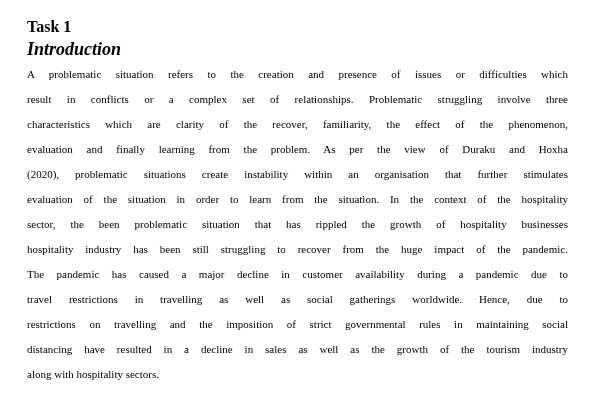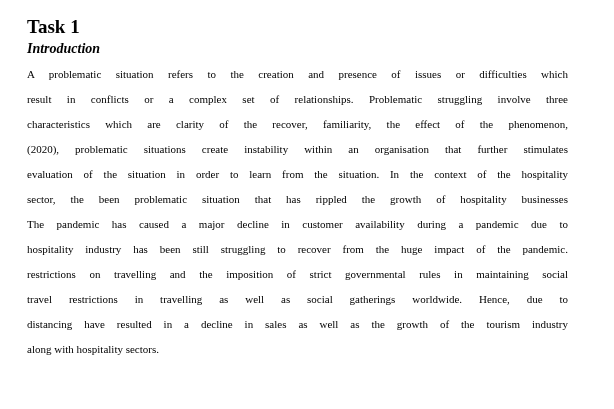--- a/index.html
+++ b/index.html
@@ -1,42 +1,43 @@
 <!DOCTYPE html>
 <html><head>
   <meta charset="utf-8">
   <style>
     html, body { margin: 0; padding: 0; background: #ffffff; }
     body { width: 614px; height: 409px; overflow: hidden; position: relative; }
     .doc {
       position: absolute; left: 27px; top: 16px; width: 541px;
       font-family: "Liberation Serif", serif; color: #000;
     }
-    .h1 { font-weight: bold; font-size: 19px; line-height: 22px; height: 22px; }
-    .h2 { font-weight: bold; font-style: italic; font-size: 14px; line-height: 22px; height: 24px; }
+    .h1 { font-weight: bold; font-size: 16px; line-height: 22px; height: 22px; }
+    .h2 { font-weight: bold; font-style: italic; font-size: 18px; line-height: 22px; height: 24px; }
     .line {
       font-size: 11px; line-height: 25px; height: 25px;
       text-align: justify; text-align-last: justify; white-space: nowrap;
       display: block;
     }
     .line.last { text-align-last: left; }
   </style>
 </head>
 <body>
 
 <div class="doc">
   <div class="h1">Task 1</div>
   <div class="h2">Introduction</div>
   <div>
     <div class="line">A problematic situation refers to the creation and presence of issues or difficulties which</div>
     <div class="line">result in conflicts or a complex set of relationships. Problematic struggling involve three</div>
     <div class="line">characteristics which are clarity of the recover, familiarity, the effect of the phenomenon,</div>
+    <div class="line">evaluation and finally learning from the problem. As per the view of Duraku and Hoxha</div>
     <div class="line">(2020), problematic situations create instability within an organisation that further stimulates</div>
     <div class="line">evaluation of the situation in order to learn from the situation. In the context of the hospitality</div>
     <div class="line">sector, the been problematic situation that has rippled the growth of hospitality businesses</div>
+    <div class="line">hospitality industry has been still struggling to recover from the huge impact of the pandemic.</div>
     <div class="line">The pandemic has caused a major decline in customer availability during a pandemic due to</div>
-    <div class="line">hospitality industry has been still struggling to recover from the huge impact of the pandemic.</div>
+    <div class="line">travel restrictions in travelling as well as social gatherings worldwide. Hence, due to</div>
     <div class="line">restrictions on travelling and the imposition of strict governmental rules in maintaining social</div>
-    <div class="line">travel restrictions in travelling as well as social gatherings worldwide. Hence, due to</div>
     <div class="line">distancing have resulted in a decline in sales as well as the growth of the tourism industry</div>
     <div class="line last">along with hospitality sectors.</div>
   </div>
 </div>
 
 </body></html>

